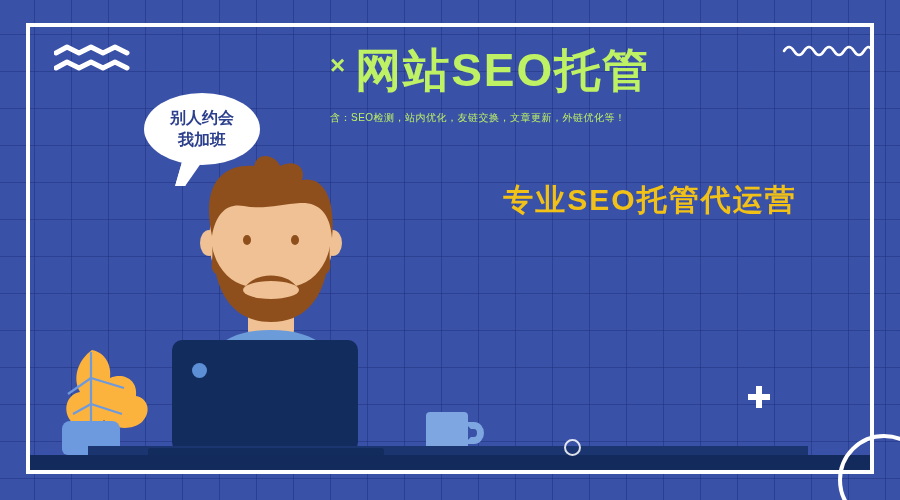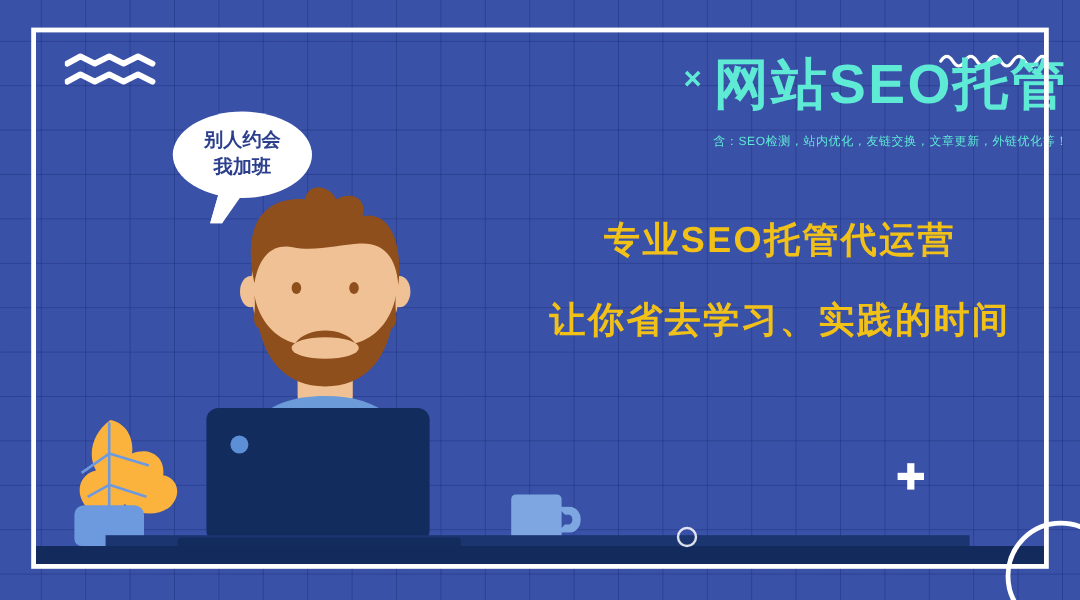--- a/index.html
+++ b/index.html
@@ -62,22 +62,22 @@
     position:absolute; left:838px; top:434px;
     width:92px; height:92px;
     border:4px solid #ffffff;
     border-radius:50%;
   }
 
   
   #headline {
     position:absolute;
     left:330px; top:44px; width:560px;
-    text-align:right;
-    color:#5eead4;
+    text-align:left;
+    color:#bef264;
   }
   #headline .title {
     font-size:46px;
     font-weight:bold;
     letter-spacing:2px;
     line-height:1.15;
     white-space:nowrap;
   }
   #headline .title .x-mark {
     font-size:26px;
@@ -267,21 +267,20 @@
     <span class="bl">我加班</span>
   </div>
 
   <div id="headline">
     <div class="title"><span class="x-mark">×</span><span>网站SEO托管</span></div>
     <div class="subtitle">含：SEO检测，站内优化，友链交换，文章更新，外链优化等！</div>
   </div>
 
   <div id="pitch">
     <div class="line">专业SEO托管代运营</div>
-    <div class="line">让你省去学习、实践的时间</div>
   </div>
 
   <div id="plus"></div>
   <div id="dot-circle"></div>
   <div id="corner-circle"></div>
 
   <div id="frame"></div>
 
 </div>
 

